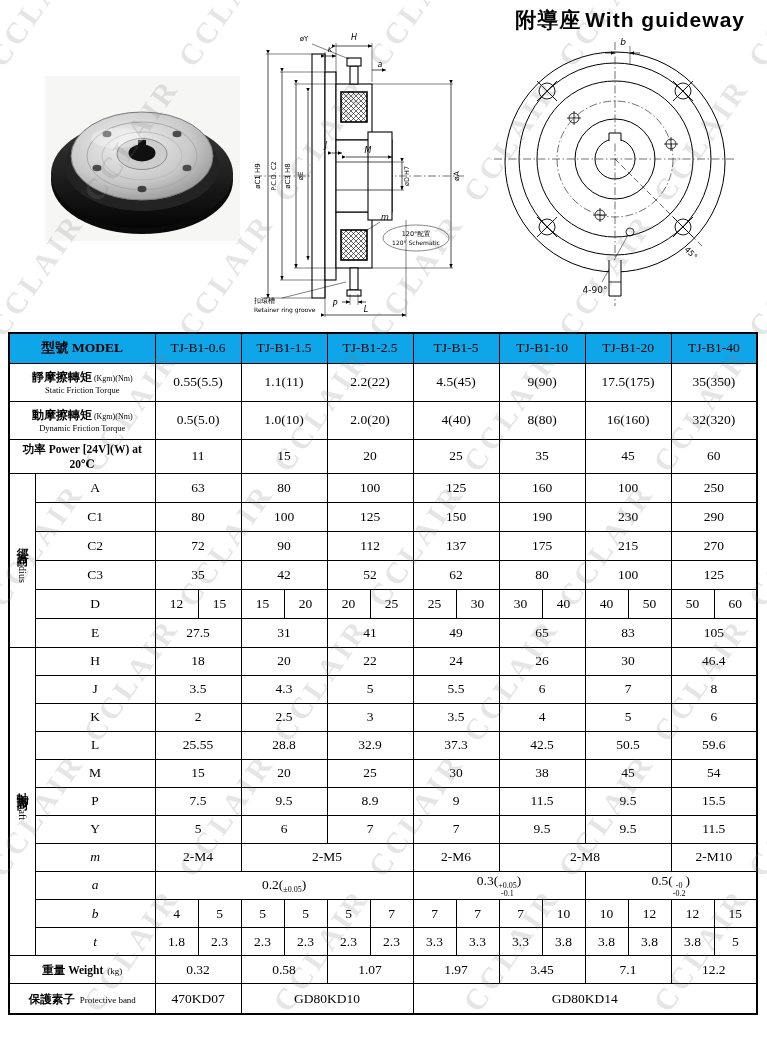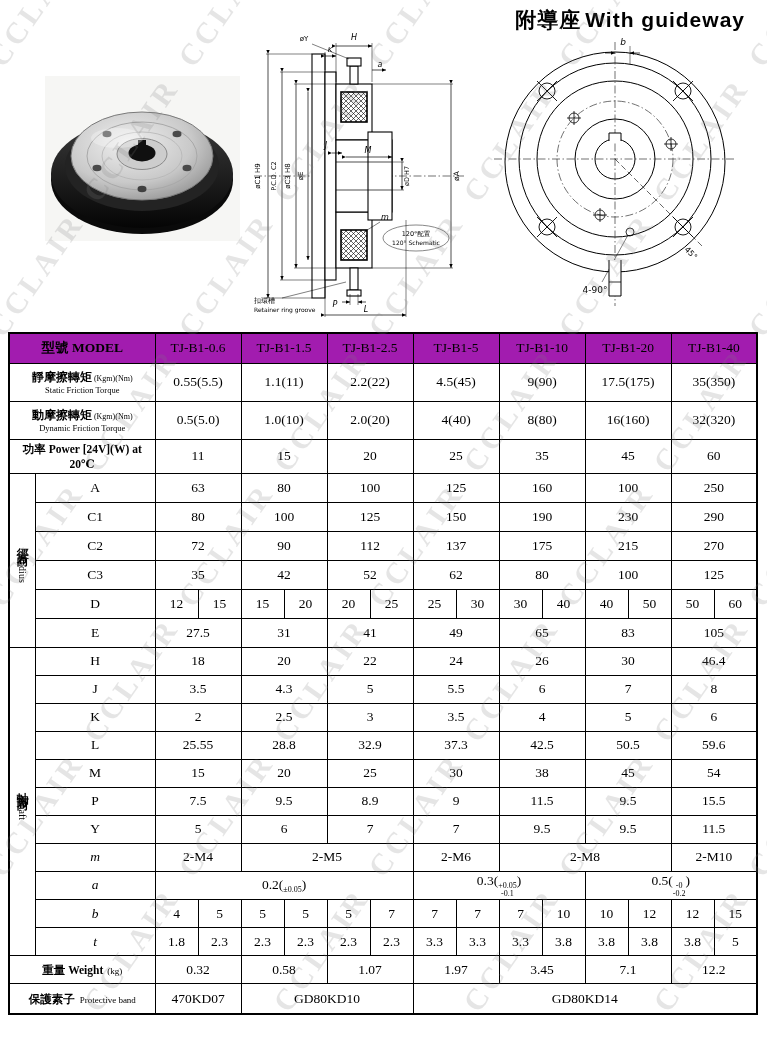--- a/index.html
+++ b/index.html
@@ -21,21 +21,21 @@
   svg .it{font-style:italic;}
   svg .cl{stroke:#333;stroke-width:0.7;fill:none;stroke-dasharray:8 2.5 1.5 2.5;}
   svg .dim{stroke:#000;stroke-width:0.7;fill:none;}
   svg .ext{stroke:#000;stroke-width:0.5;fill:none;}
   svg .ol{stroke:#000;stroke-width:1.1;fill:#fff;}
   
   .spec-wrap{position:relative;z-index:1;padding:2px 8px 0 8px;}
   table.spec{border-collapse:collapse;table-layout:fixed;width:750px;border:2px solid #000;}
   table.spec td{border:1px solid #000;text-align:center;vertical-align:middle;
     font-family:"Liberation Serif","DejaVu Serif",serif;font-size:13.5px;padding:1px 2px;overflow:hidden;}
-  td.hd{background:#a21caf;}
+  td.hd{background:#0ea5e9;}
   td.hd-lbl{font-weight:bold;font-size:15px;font-family:"Liberation Sans",sans-serif;}
   td.lbl{text-align:left;padding-left:5px;font-family:"Liberation Sans",sans-serif;background:#fff;}
   .lz{line-height:1.15;}
   .lz .zh{font-weight:bold;font-size:12px;}
   .lz .unit{font-size:8px;margin-left:2px;}
   .lz .eni{font-size:9px;margin-left:5px;font-weight:normal;}
   .le{font-size:8.5px;margin-top:1px;line-height:1;}
   td.lbl-one .lz .zh{font-size:11.5px;}
   td.lbl-one .lz .unit{margin-left:4px;font-size:9px;}
   td.ltr{font-size:14px;background:#fff;}

